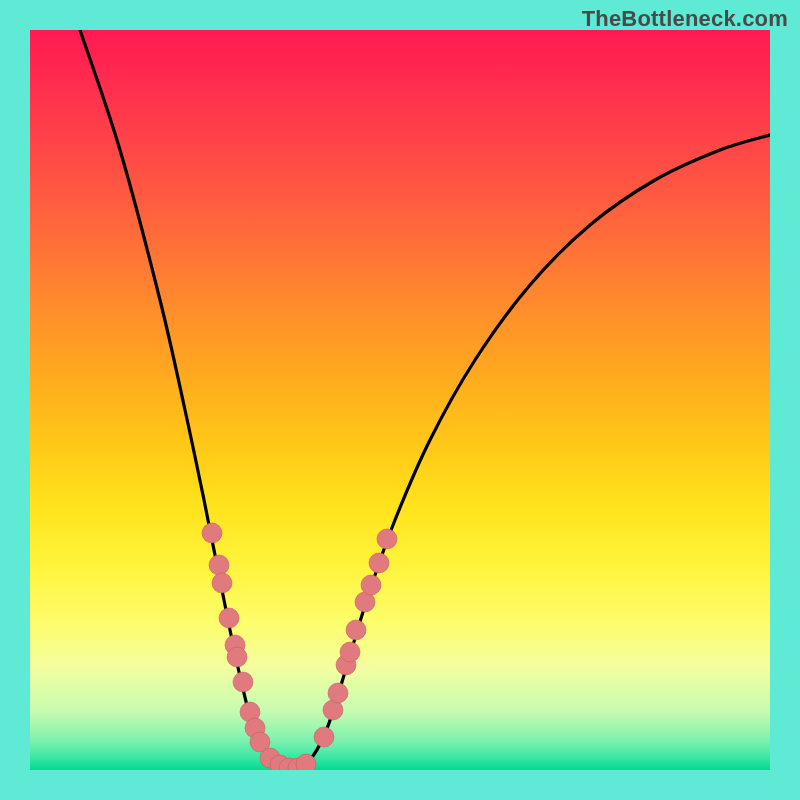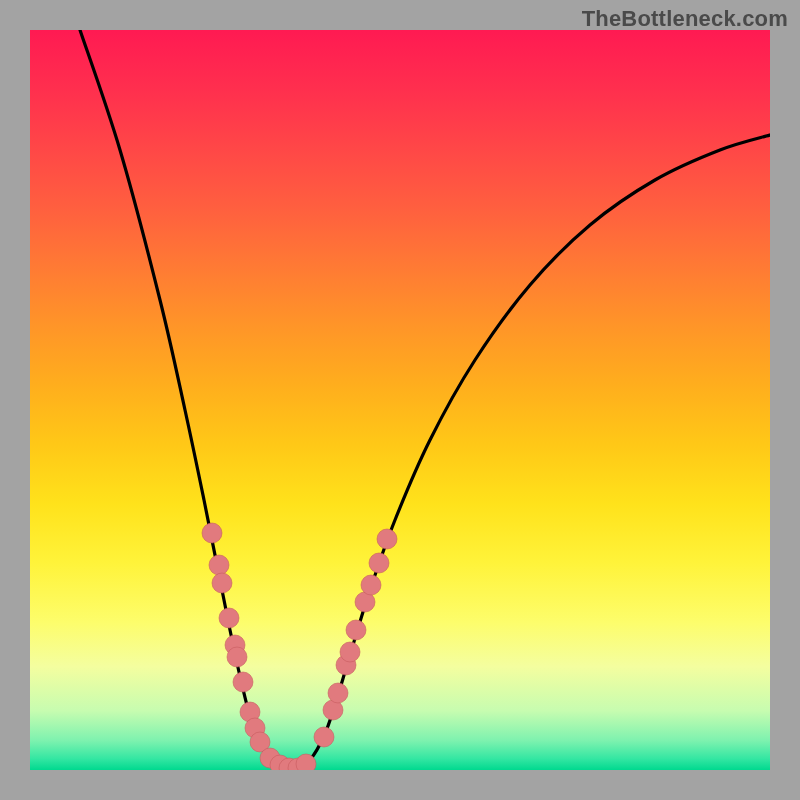--- a/index.html
+++ b/index.html
@@ -7,21 +7,21 @@
     padding: 0;
     width: 800px;
     height: 800px;
     overflow: hidden;
     background: #000;
     font-family: Arial, Helvetica, sans-serif;
   }
   .frame {
     position: absolute;
     inset: 0;
-    background: #a3a3a3;
+    background: #5eead4;
   }
   .plot-area {
     position: absolute;
     left: 30px;
     top: 30px;
     width: 740px;
     height: 740px;
     overflow: hidden;
   }
   .gradient {

